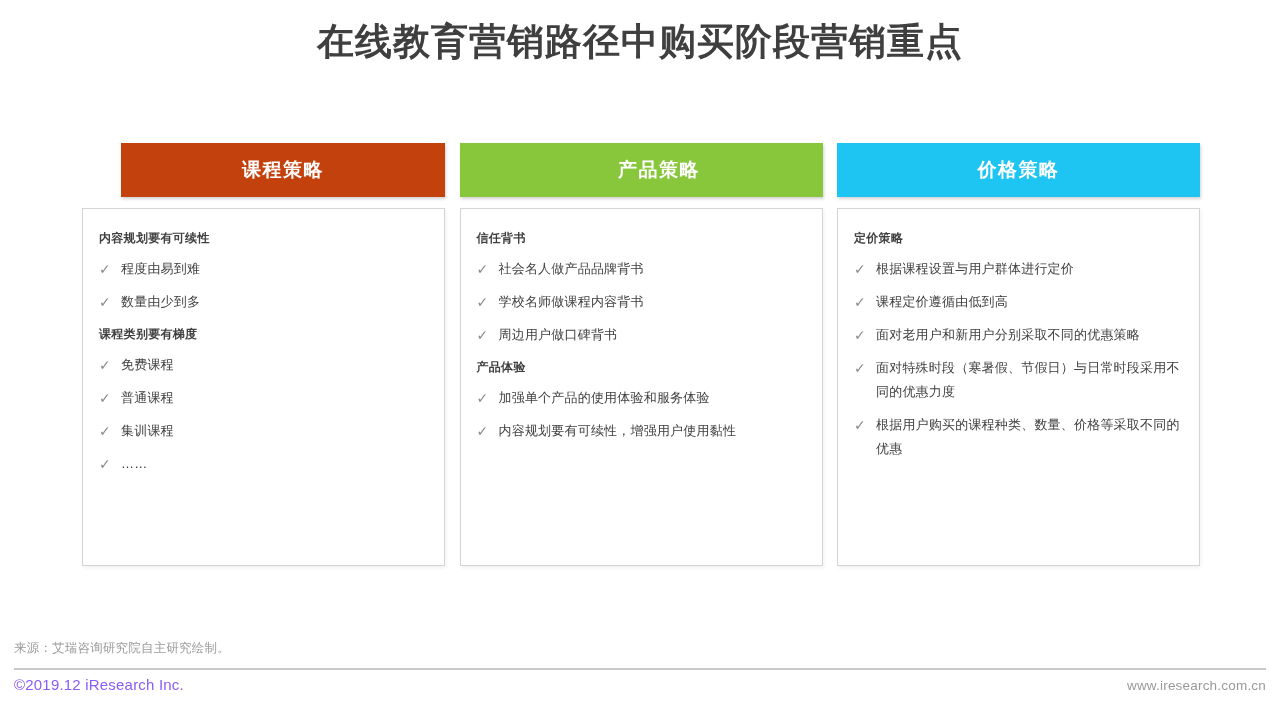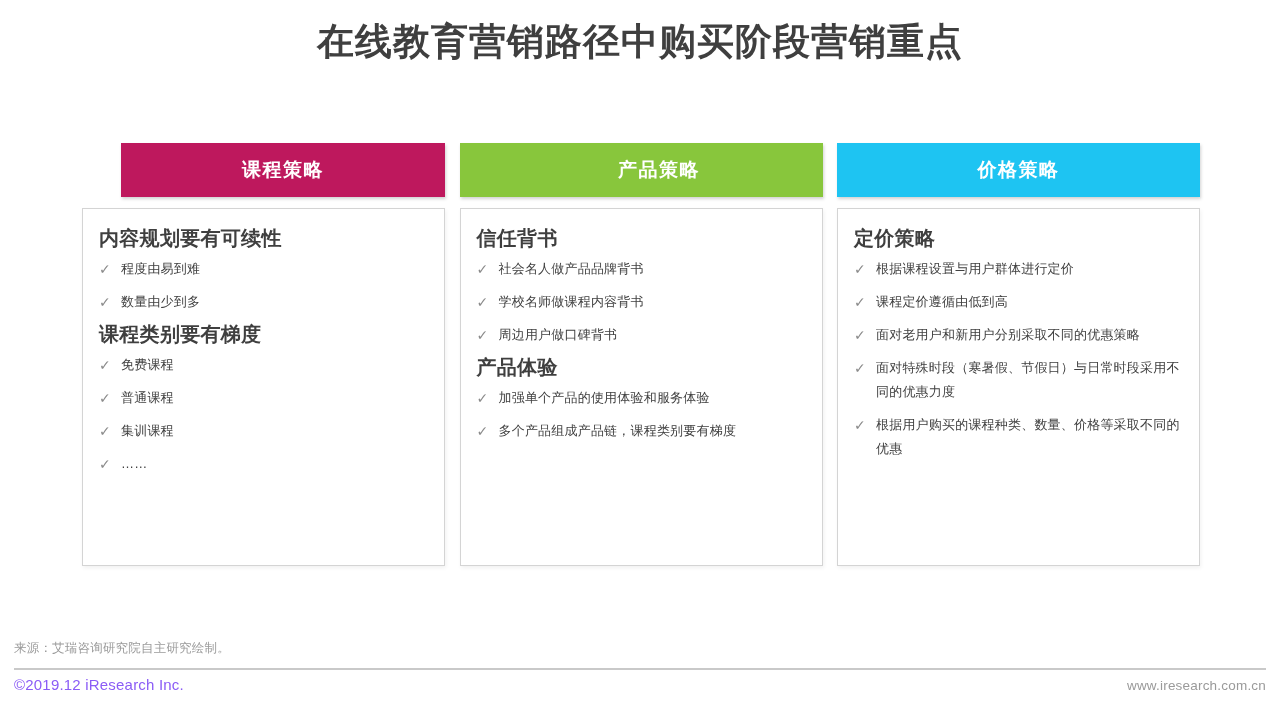--- a/index.html
+++ b/index.html
@@ -63,21 +63,21 @@
     background: #ffffff;
     height: 358px;
     padding: 18px 16px 10px 16px;
     box-sizing: border-box;
     box-shadow: 1px 2px 4px rgba(0,0,0,0.06);
   }
 
   .group { margin-bottom: 2px; }
 
   .group-title {
-    font-size: 20px;
+    font-size: 12px;
     font-weight: bold;
     color: #3f3f3f;
     line-height: 23px;
     margin-bottom: 7px;
     letter-spacing: 0.3px;
   }
 
   .bullet {
     display: flex;
     align-items: flex-start;
@@ -134,21 +134,21 @@
   }
 </style>
 </head>
 <body style="background: rgb(255, 255, 255);">
 
 <div class="slide-title" style="color: rgb(63, 63, 63);">在线教育营销路径中购买阶段营销重点</div>
 
 <div class="columns">
 
   <div class="column">
-    <div class="col-header" style="background: #be185d; margin-left: 39px;">课程策略</div>
+    <div class="col-header" style="background: #c2410c; margin-left: 39px;">课程策略</div>
     <div class="col-body">
 
       <div class="group">
         <div class="group-title">内容规划要有可续性</div>
         <div class="bullet">
           <span class="bullet-mark">✓</span>
           <span class="bullet-text">程度由易到难</span>
         </div>
         <div class="bullet">
           <span class="bullet-mark">✓</span>
@@ -200,21 +200,21 @@
       </div>
 
       <div class="group">
         <div class="group-title">产品体验</div>
         <div class="bullet">
           <span class="bullet-mark">✓</span>
           <span class="bullet-text">加强单个产品的使用体验和服务体验</span>
         </div>
         <div class="bullet">
           <span class="bullet-mark">✓</span>
-          <span class="bullet-text">多个产品组成产品链，课程类别要有梯度</span>
+          <span class="bullet-text">内容规划要有可续性，增强用户使用黏性</span>
         </div>
       </div>
 
     </div>
   </div>
 
   <div class="column">
     <div class="col-header" style="background: rgb(30, 196, 242);">价格策略</div>
     <div class="col-body">
 

